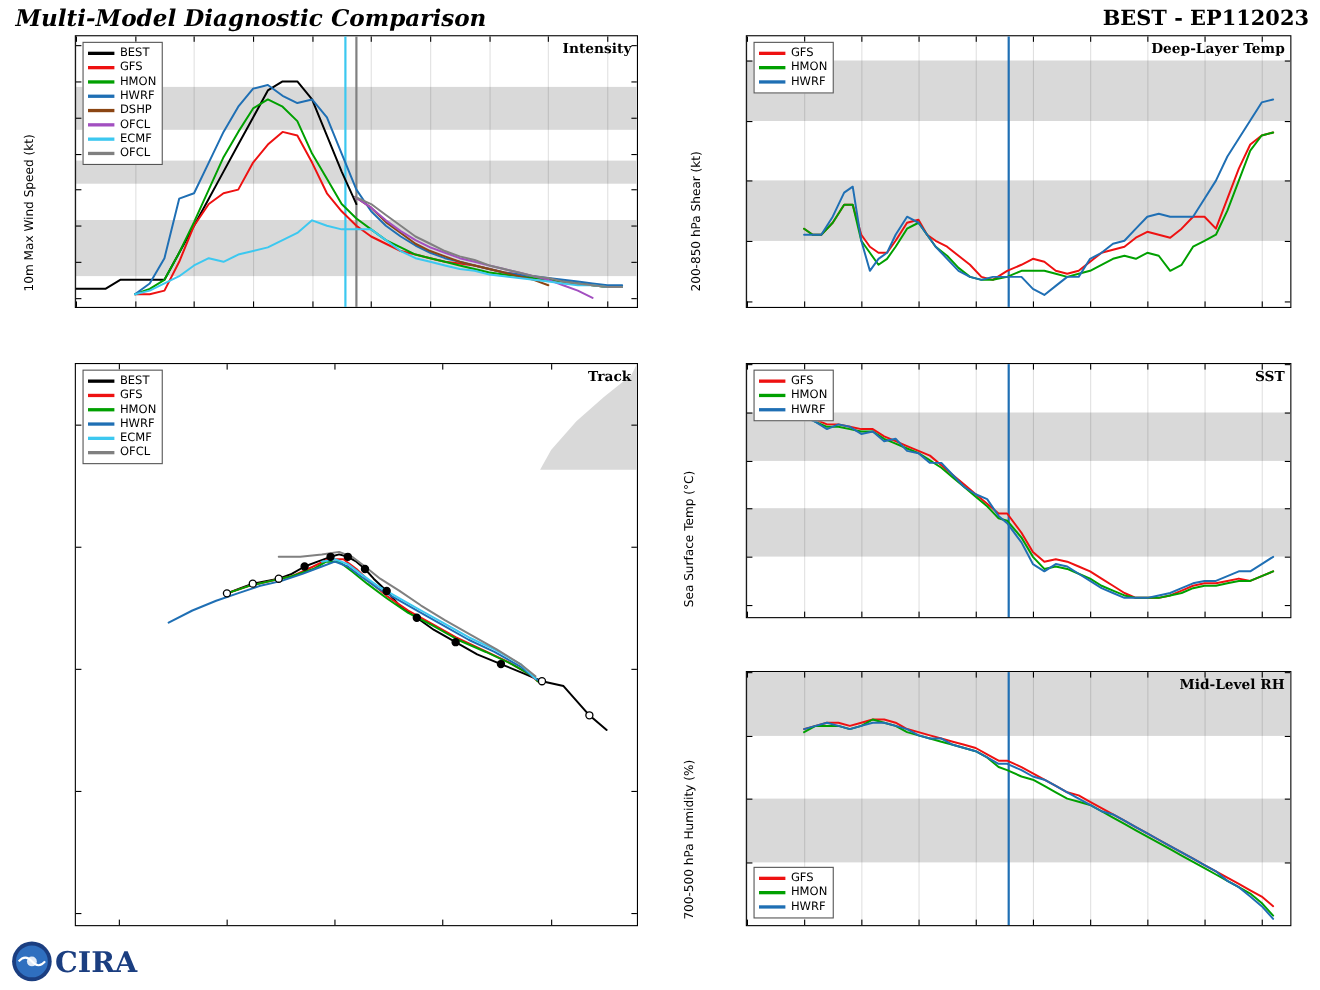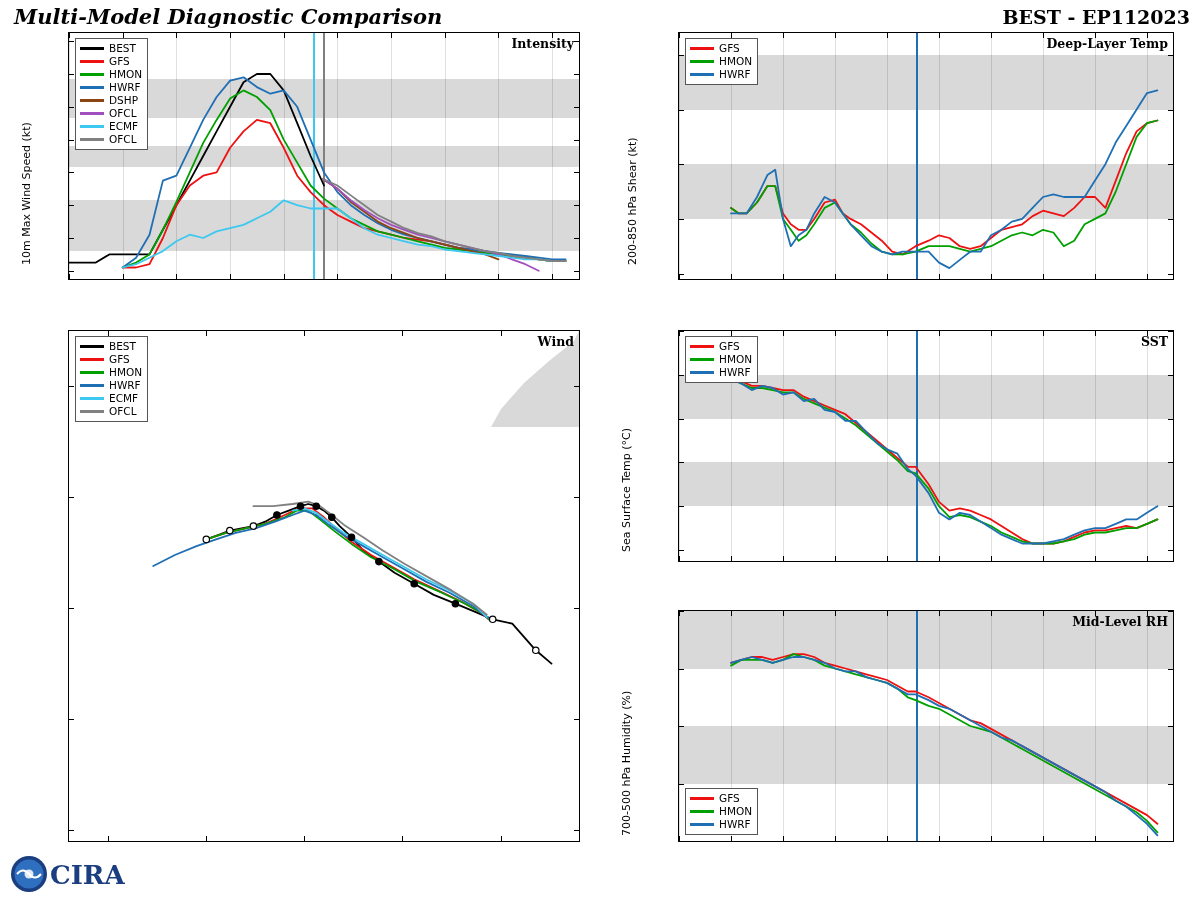--- a/index.html
+++ b/index.html
@@ -167,21 +167,21 @@
       </div>
       <div class="row">
         <span class="swatch" style="background: rgb(128, 128, 128);"></span>
         <span>OFCL</span>
       </div>
     </div>
   </div>
 <div class="ylabel" style="left:20px; top:265px;">10m Max Wind Speed (kt)</div>
 
 <div class="plotbox" id="box-track" style="left:68px; top:330px; width:512px; height:512px;">
-  <div class="panel-label">Wind</div>
+  <div class="panel-label">Track</div>
 <svg class="series" viewBox="0 0 510 510" preserveAspectRatio="none">
       <path d="M510 0 L505 10 L480 30 L455 52 L432 78 L422 96 L510 96 Z" fill="#d9d9d9" stroke="none"></path>
     </svg>
     <div class="tickmark-x " style="left: 39.2308px;"></div>
     <div class="tickmark-x t" style="left: 39.2308px;"></div>
     <div class="tickmark-x " style="left: 137.308px;"></div>
     <div class="tickmark-x t" style="left: 137.308px;"></div>
     <div class="tickmark-x " style="left: 235.385px;"></div>
     <div class="tickmark-x t" style="left: 235.385px;"></div>
     <div class="tickmark-x " style="left: 333.462px;"></div>

